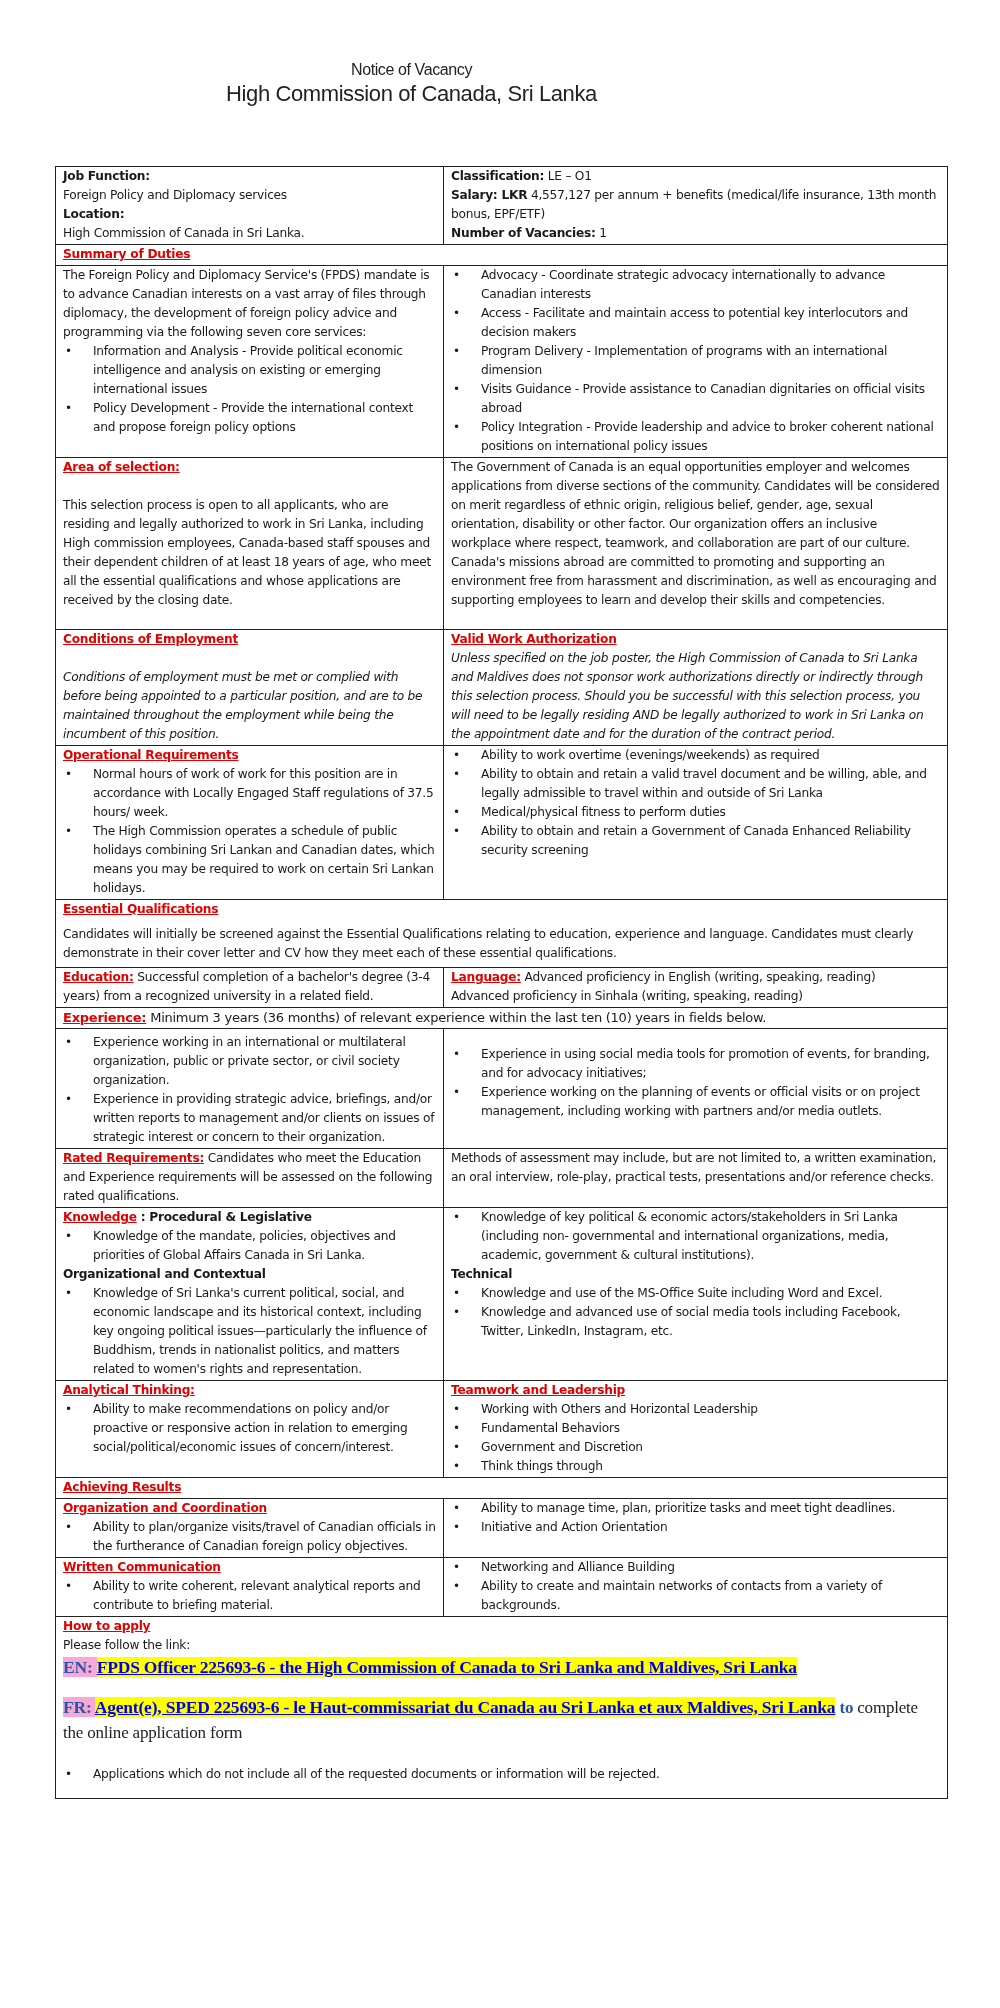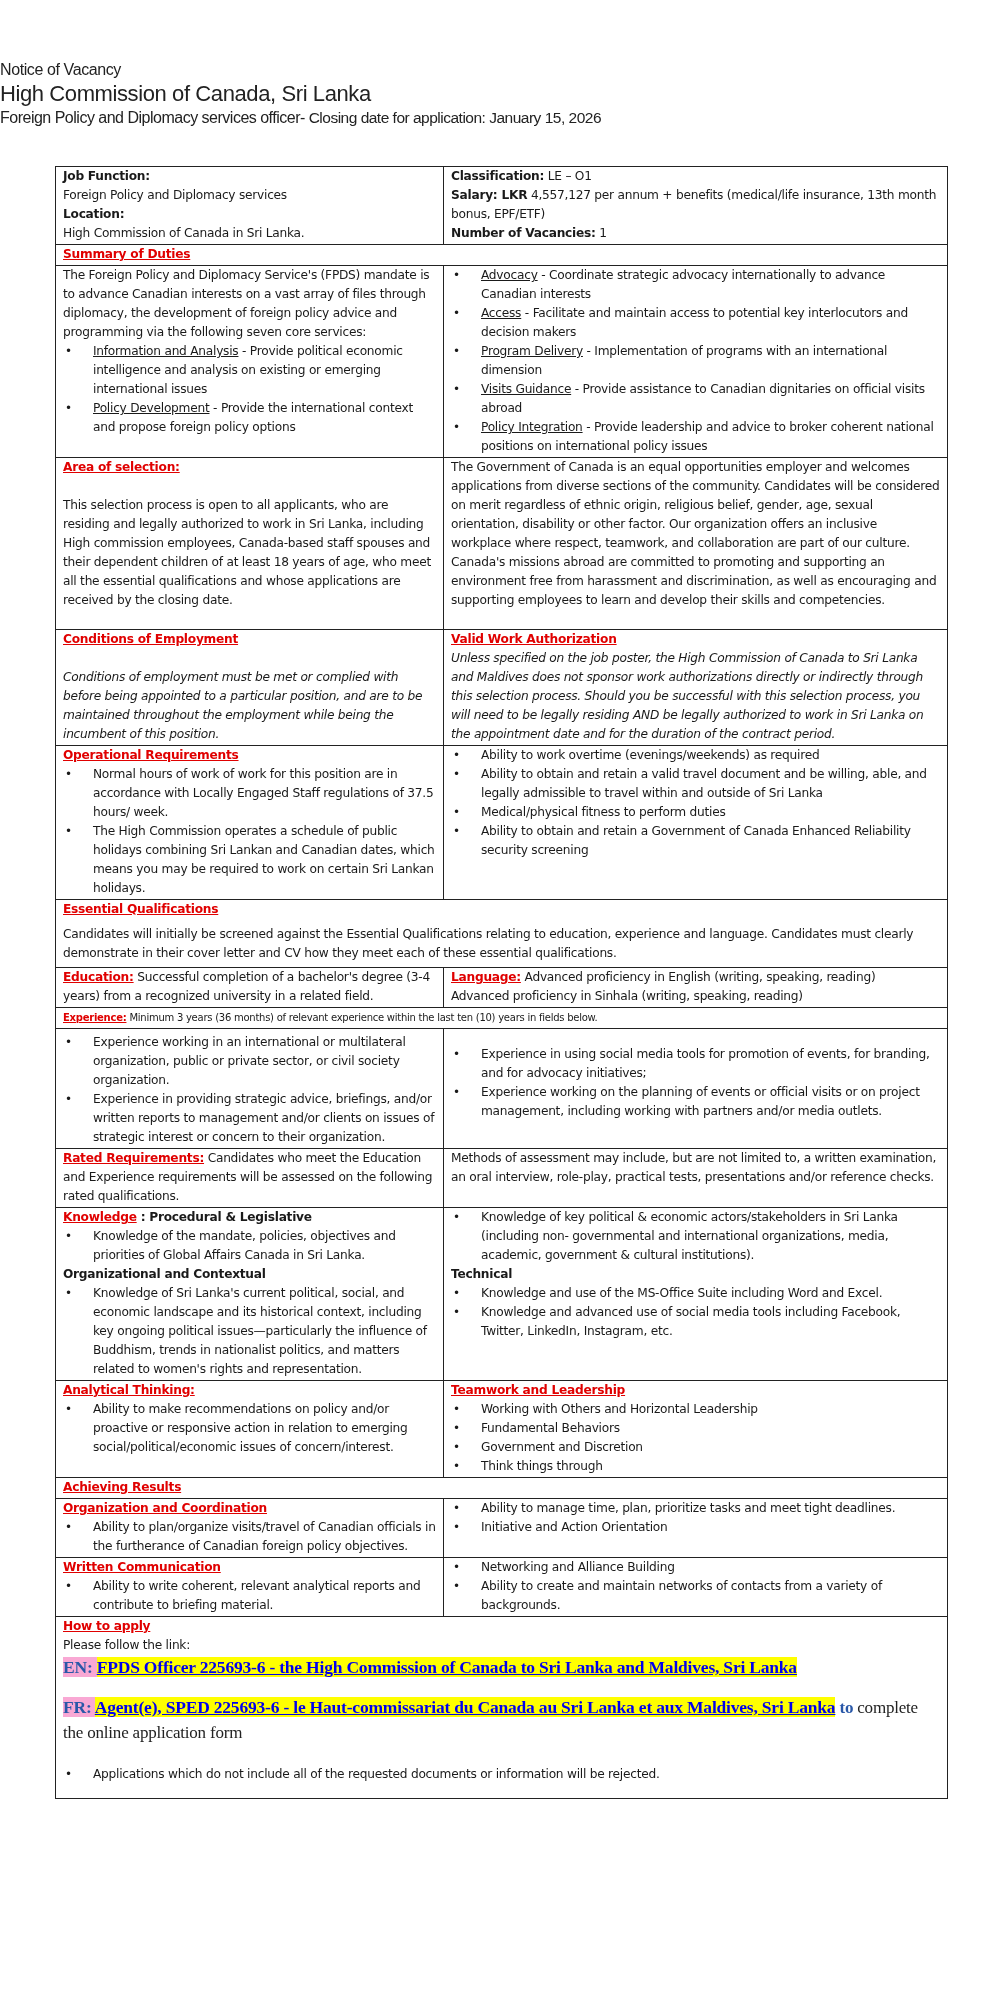--- a/index.html
+++ b/index.html
@@ -2,21 +2,21 @@
 <html><head>
 <meta charset="utf-8">
 <style>
   html, body { margin: 0; padding: 0; background: #ffffff; }
   body {
     width: 1000px; height: 2008px; position: relative; overflow: hidden;
     font-family: "Liberation Sans", "DejaVu Sans", sans-serif;
     color: #1a1a1a;
   }
   .header {
-    position: absolute; top: 58px; left: 0; width: 791px; 
+    position: absolute; top: 58px; left: 16px; width: 791px; text-align: center;
     font-family: "Liberation Sans", sans-serif;
   }
   .header .l1 { font-size: 16px; line-height: 24px; letter-spacing: -0.4px; color: #222; }
   .header .l2 { font-size: 22px; line-height: 24px; letter-spacing: -0.4px; color: #222; }
   .header .l3 { font-size: 15.5px; line-height: 24px; letter-spacing: -0.5px; color: #222; }
   .header .l3 b { font-weight: normal; font-size: 16px; }
 
   table.doc {
     position: absolute; top: 166px; left: 55px; width: 892px;
     border-collapse: collapse; table-layout: fixed;
@@ -24,21 +24,21 @@
     letter-spacing: -0.25px;
     border-radius: 28px;
   }
   table.doc td {
     border: 1.5px solid #222; vertical-align: top; padding: 0 7px 1px 7px;
   }
   col.c1 { width: 388px; }
   col.c2 { width: 504px; }
   .red { color: #e00000; font-weight: bold; text-decoration: underline; }
   .b { font-weight: bold; }
-  .u { text-decoration: underline; }
+  .u { }
   .it { font-style: italic; }
   ul.bl { margin: 0; padding: 0 0 0 30px; list-style: none; }
   ul.bl li { position: relative; }
   ul.bl li::before {
     content: "\2022"; position: absolute; left: -28px; top: 0; font-size: 12px;
   }
   .gap { height: 19px; }
   .apply-link {
     font-family: "Liberation Serif", serif; font-weight: bold; font-size: 17.5px;
     line-height: 24px; letter-spacing: -0.2px;
@@ -47,21 +47,20 @@
   .apply-link a { color: #0000ee; text-decoration: underline; background: #ffff00; text-align: center; }
   .apply-tail { font-family: "Liberation Serif", serif; font-weight: normal; color: #222; font-size: 17px; }
   .apply-tail .to { color: #2a58a8; font-weight: bold; }
 </style>
 </head>
 <body>
 
 <div class="header">
   <div class="l1">Notice of Vacancy</div>
   <div class="l2">High Commission of Canada, Sri Lanka</div>
-  <div class="l3"><b>Foreign Policy and Diplomacy services officer-</b><span> Closing date for application:  January  15, 2026</span></div>
 </div>
 
 <table class="doc">
   <colgroup>
       <col class="c1">
       <col class="c2">
     </colgroup>
 
   <tbody>
       <tr>
@@ -156,21 +155,21 @@
     <td>
       <span class="red">Education:</span><span> Successful completion of a bachelor's degree (3-4 years) from a recognized university in a related field.</span>
     </td>
     <td>
       <div><span class="red">Language:</span><span> Advanced proficiency in English (writing, speaking, reading)</span></div>
       <div>Advanced proficiency in Sinhala (writing, speaking, reading)</div>
     </td>
   </tr>
 
   <tr>
-        <td colspan="2" style="font-size:10px;">
+        <td colspan="2" style="font-size:13px;">
     <span class="red">Experience:</span><span> Minimum 3 years (36 months) of relevant experience within the last ten (10) years in fields below.</span>
   </td>
       </tr>
 
   <tr>
     <td style="padding-top:4px;">
       <ul class="bl">
         <li>Experience working in an international or multilateral organization, public or private sector, or civil society organization.</li>
         <li>Experience in providing strategic advice, briefings, and/or written reports to management and/or clients on issues of strategic interest or concern to their organization.</li>
       </ul>

